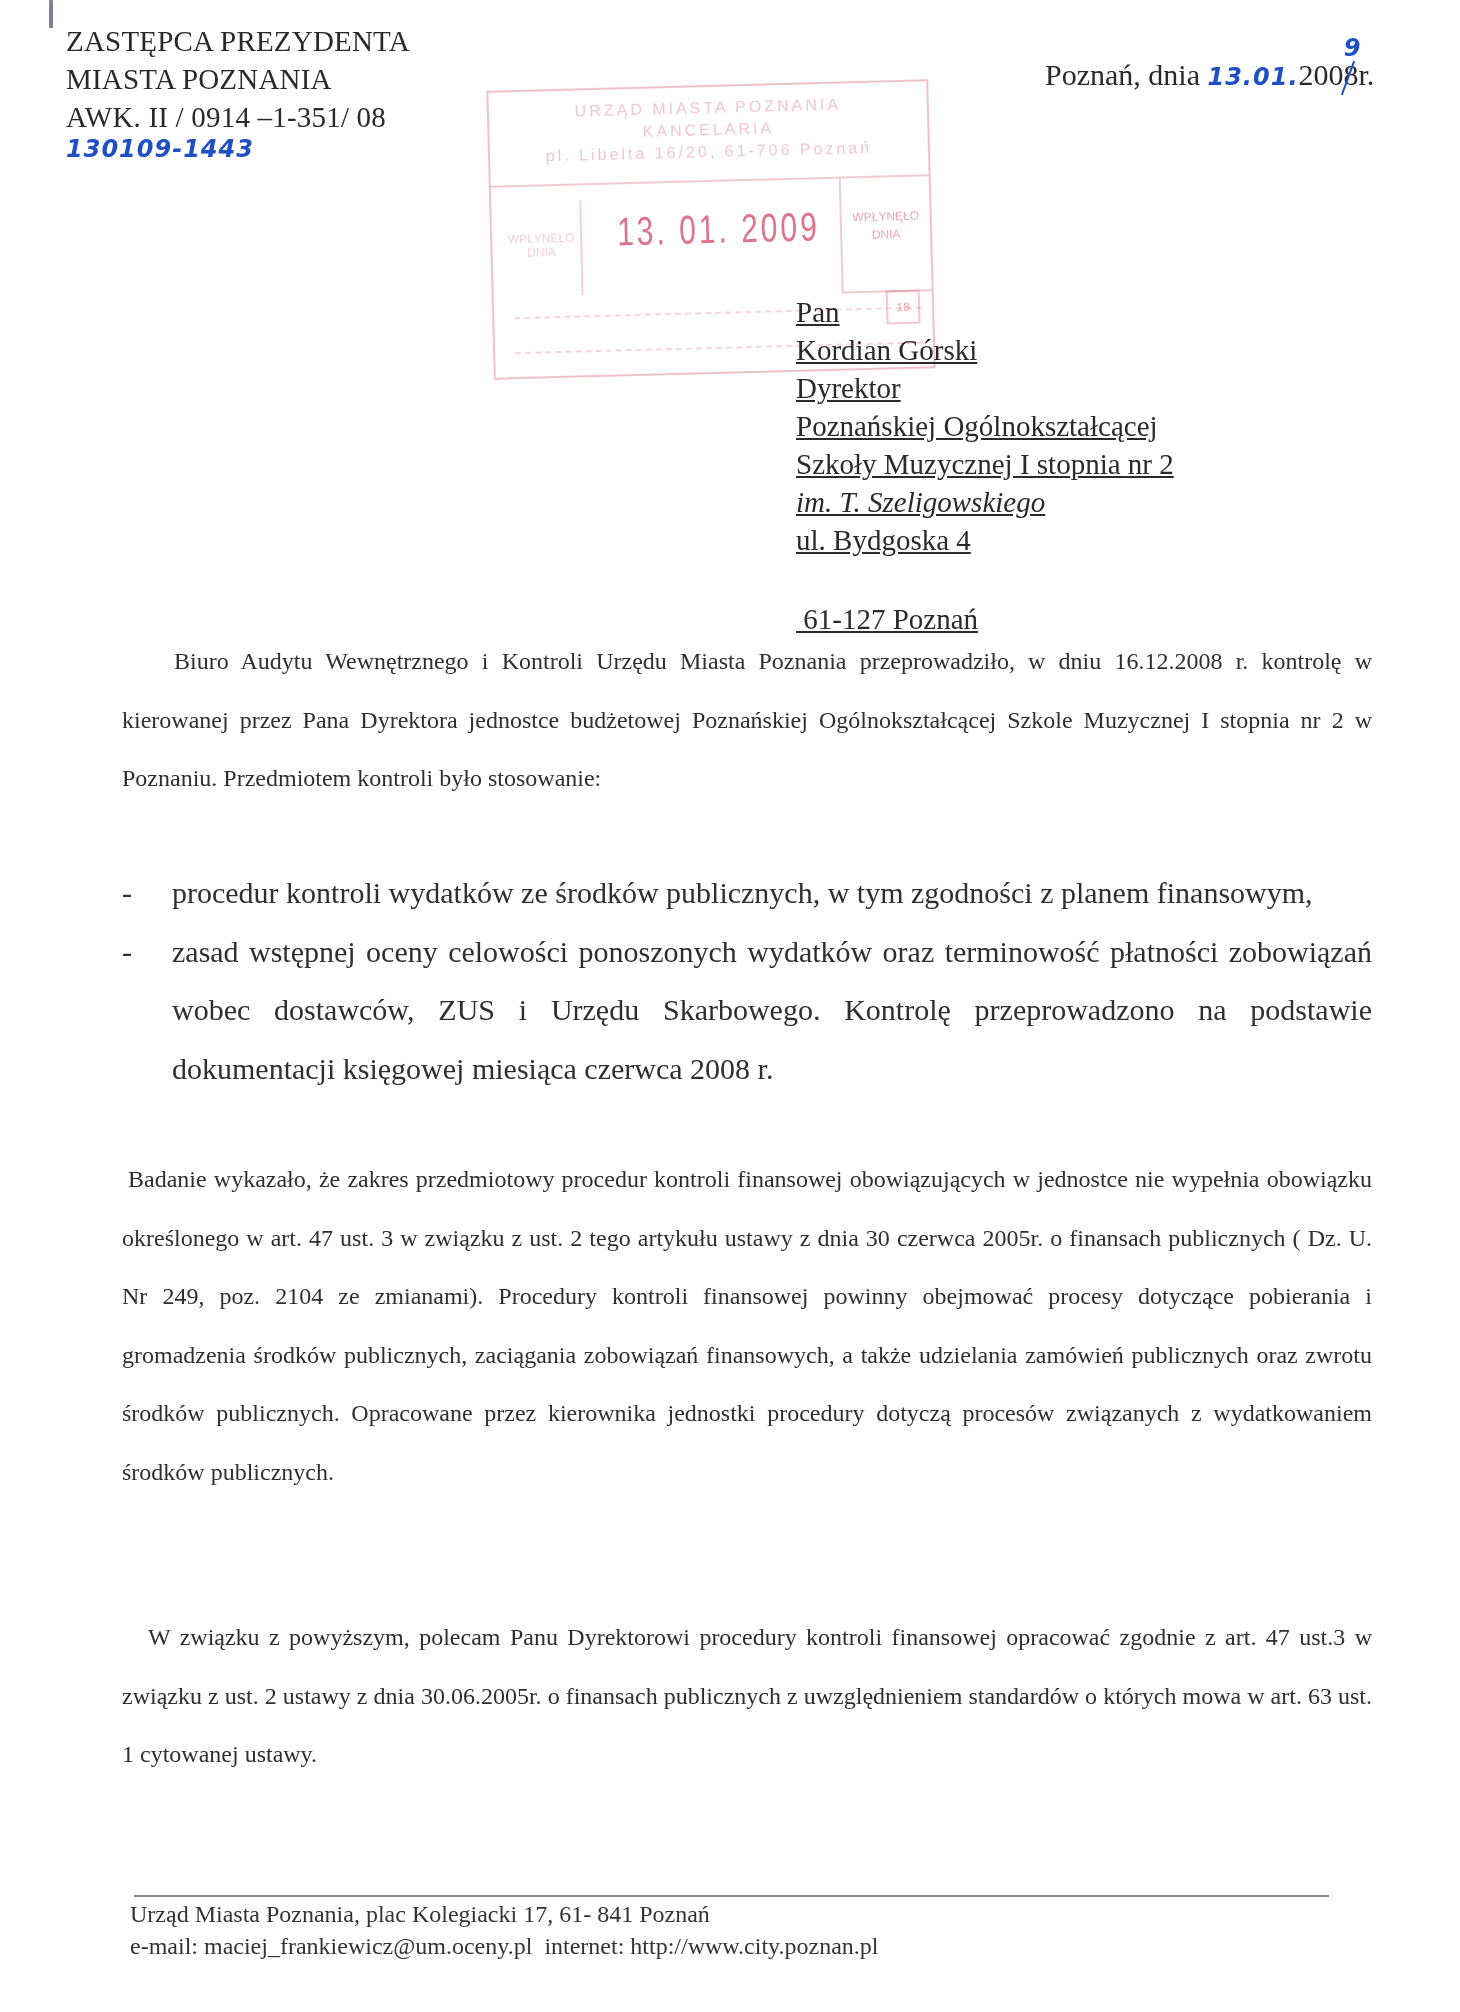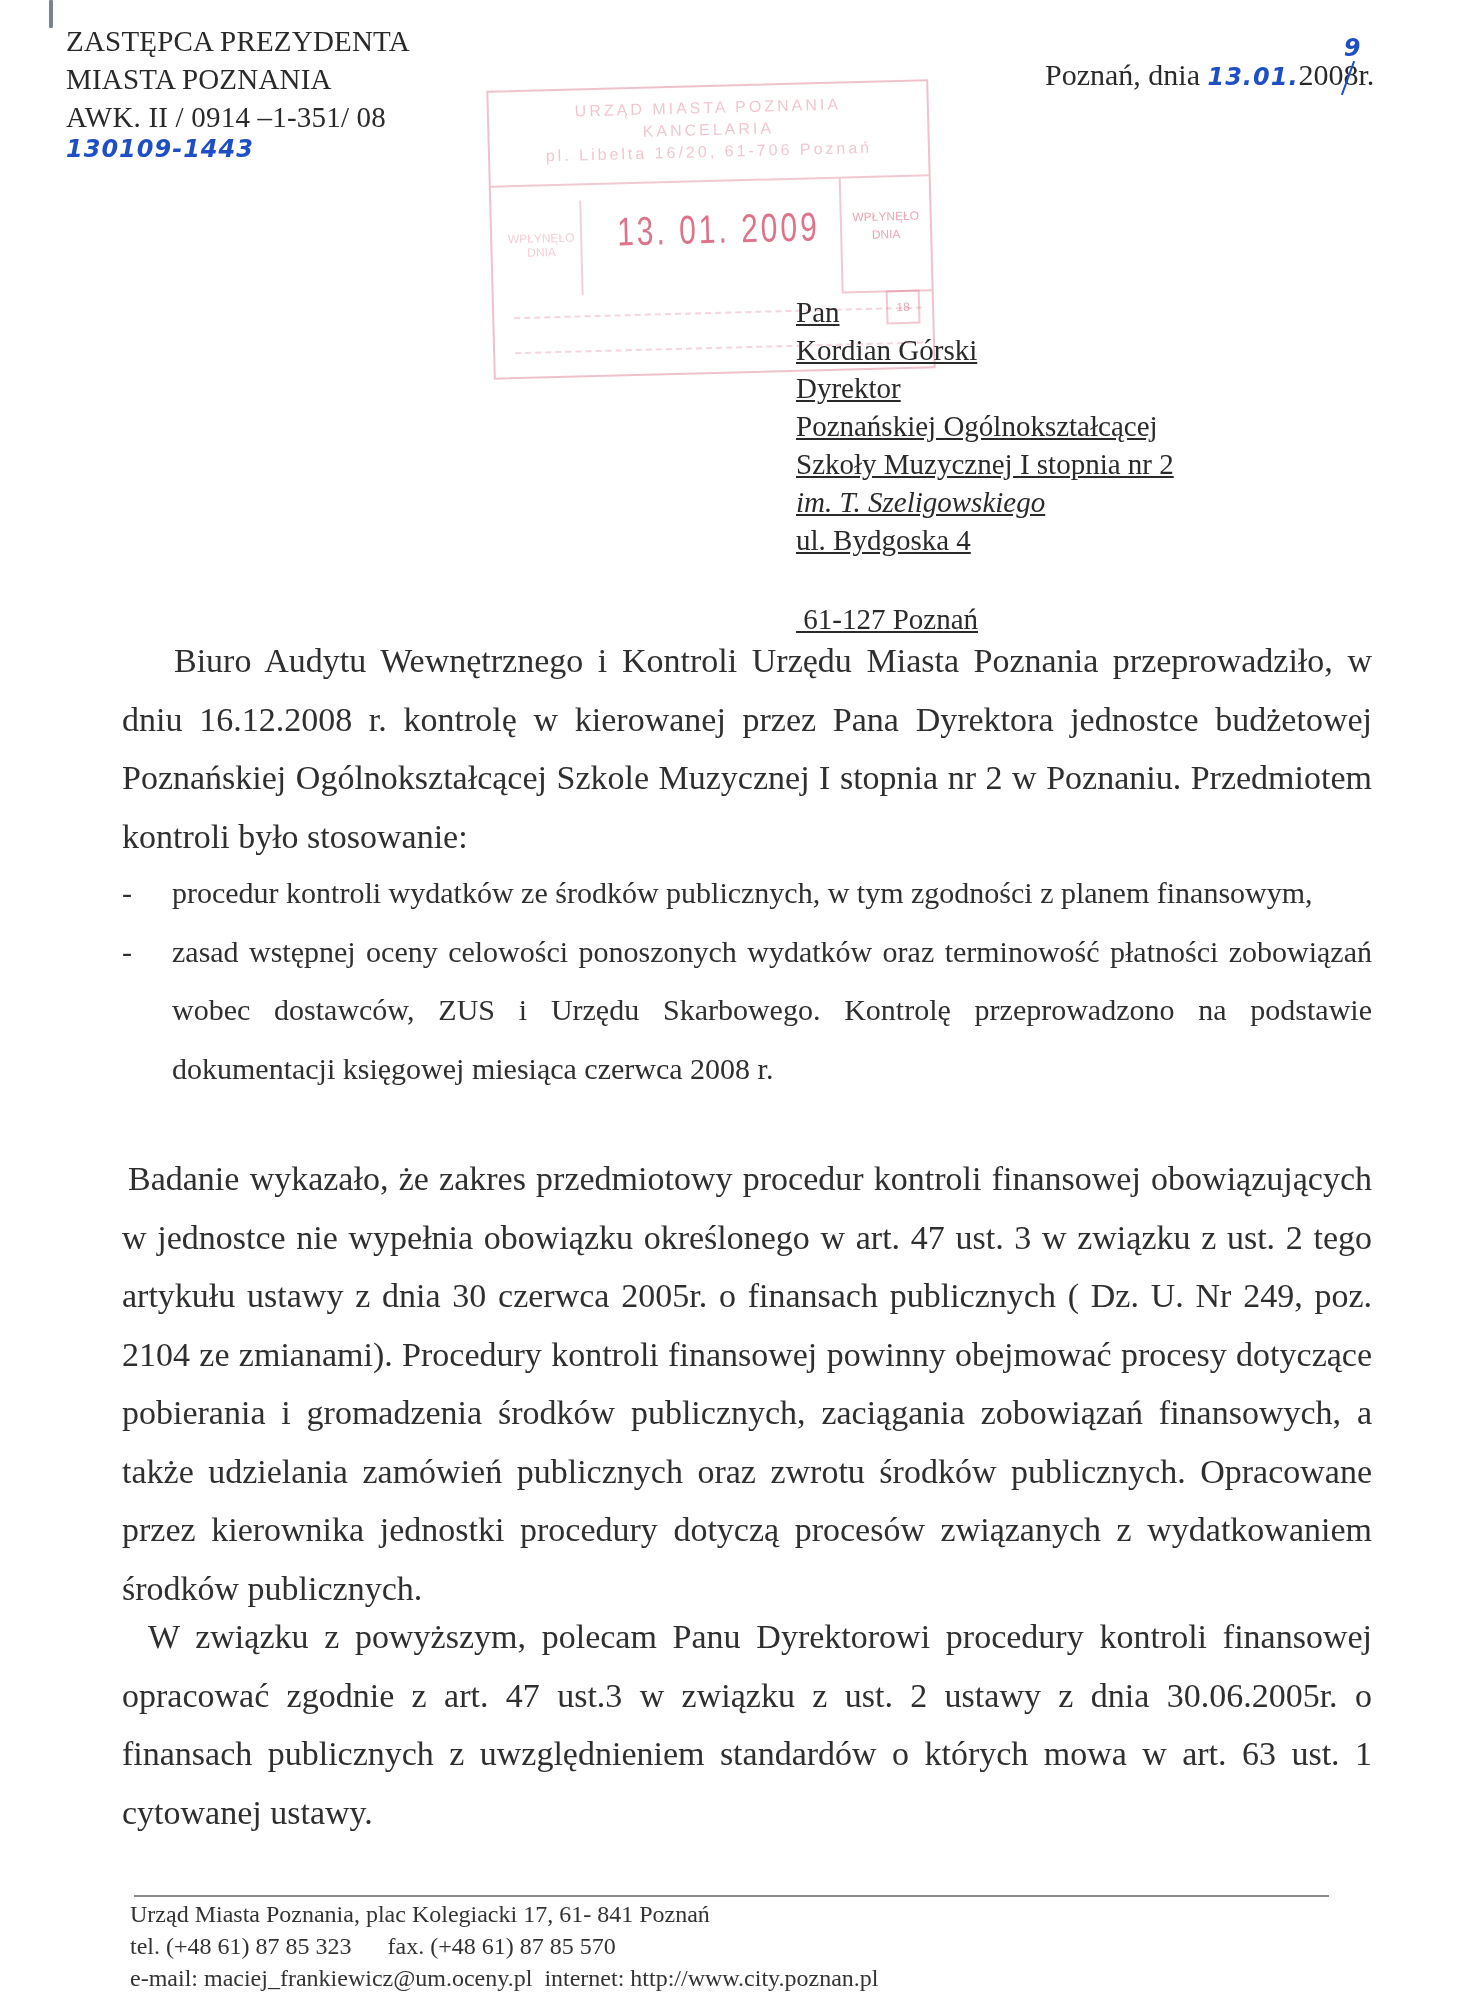--- a/index.html
+++ b/index.html
@@ -22,21 +22,21 @@
   .stamp-top .faint { color: rgba(215,90,115,0.35); }
   .stamp-left { position: absolute; left: 10px; top: 110px; width: 80px; height: 95px; border-right: 2px solid rgba(220,120,140,0.35); font-size: 12px; text-align: center; padding-top: 30px; box-sizing: border-box; color: rgba(215,90,115,0.3); }
   .stamp-date { position: absolute; left: 125px; top: 120px; font-size: 40px; letter-spacing: 4px; transform: scaleX(0.75); transform-origin: left; color: rgba(210,70,100,0.75); }
   .stamp-right { position: absolute; right: 0; top: 95px; width: 90px; height: 115px; border-left: 2px solid rgba(220,120,140,0.4); border-bottom: 2px solid rgba(220,120,140,0.4); font-size: 12px; text-align: center; padding-top: 30px; box-sizing: border-box; line-height: 18px; }
   .stamp-line { position: absolute; left: 20px; right: 10px; height: 0; border-top: 2px dashed rgba(220,120,140,0.3); }
   .stamp-num { position: absolute; right: 12px; top: 208px; width: 30px; height: 30px; border: 2px solid rgba(220,120,140,0.4); font-size: 12px; text-align: center; line-height: 30px; }
   
   .recipient { position: absolute; left: 796px; top: 293px; font-size: 29px; line-height: 38px; text-decoration: underline; }
   .recipient .italic { font-style: italic; }
   
-  .body-text { position: absolute; left: 122px; width: 1250px; font-family: "Liberation Serif", serif; font-size: 34px; line-height: 58.5px; text-align: justify; color: #2f2f2f; }
+  .body-text { position: absolute; left: 122px; width: 1250px; font-family: "Liberation Serif", serif; font-size: 24px; line-height: 58.5px; text-align: justify; color: #2f2f2f; }
   .para-1 { top: 632px; text-indent: 52px; }
   .list { position: absolute; left: 122px; top: 864px; width: 1250px; font-size: 30px; line-height: 58.5px; color: #2f2f2f; }
   .list-item { position: relative; padding-left: 50px; text-align: justify; }
   .list-item .dash { position: absolute; left: 0; top: 0; }
   .para-2 { top: 1150px; text-indent: 6px; }
   .para-3 { top: 1608px; text-indent: 26px; }
   .footer-rule { position: absolute; left: 134px; top: 1895px; width: 1195px; height: 2px; background: #8a8a8a; }
   .footer { position: absolute; left: 130px; top: 1898px; width: 1200px; text-align: left; font-size: 24px; line-height: 32px; color: #333; }
   .footer .gap { display: inline-block; width: 36px; }
 </style>
@@ -102,18 +102,15 @@
 </div>
 
 <div class="body-text para-2">Badanie wykazało, że zakres przedmiotowy procedur kontroli finansowej  obowiązujących w jednostce nie wypełnia obowiązku określonego w art. 47 ust. 3 w związku z ust. 2 tego artykułu ustawy z dnia 30 czerwca 2005r. o finansach publicznych ( Dz. U. Nr 249, poz. 2104 ze zmianami). Procedury kontroli finansowej powinny obejmować procesy dotyczące pobierania i gromadzenia środków publicznych, zaciągania zobowiązań finansowych, a także udzielania zamówień publicznych oraz zwrotu środków publicznych. Opracowane przez kierownika jednostki procedury dotyczą  procesów związanych z wydatkowaniem środków publicznych.</div>
 
 <div class="body-text para-3">W związku z powyższym, polecam Panu Dyrektorowi  procedury kontroli finansowej opracować zgodnie z art. 47 ust.3 w związku z ust. 2 ustawy z dnia 30.06.2005r. o finansach publicznych z uwzględnieniem standardów o których mowa w art. 63 ust. 1 cytowanej ustawy.</div>
 
 <div class="footer-rule"></div>
 <div class="footer">
   <div>Urząd Miasta Poznania, plac Kolegiacki 17, 61- 841 Poznań</div>
   <div>
-    <span>tel. (+48 61) 87 85 323</span><span class="gap"></span><span>fax. (+48 61) 87 85 570</span>
-  </div>
-  <div>
     <span>e-mail: maciej_frankiewicz@um.oceny.pl</span>&nbsp;&nbsp;<span>internet: http://www.city.poznan.pl</span>
   </div>
 </div>
 
 </body></html>

